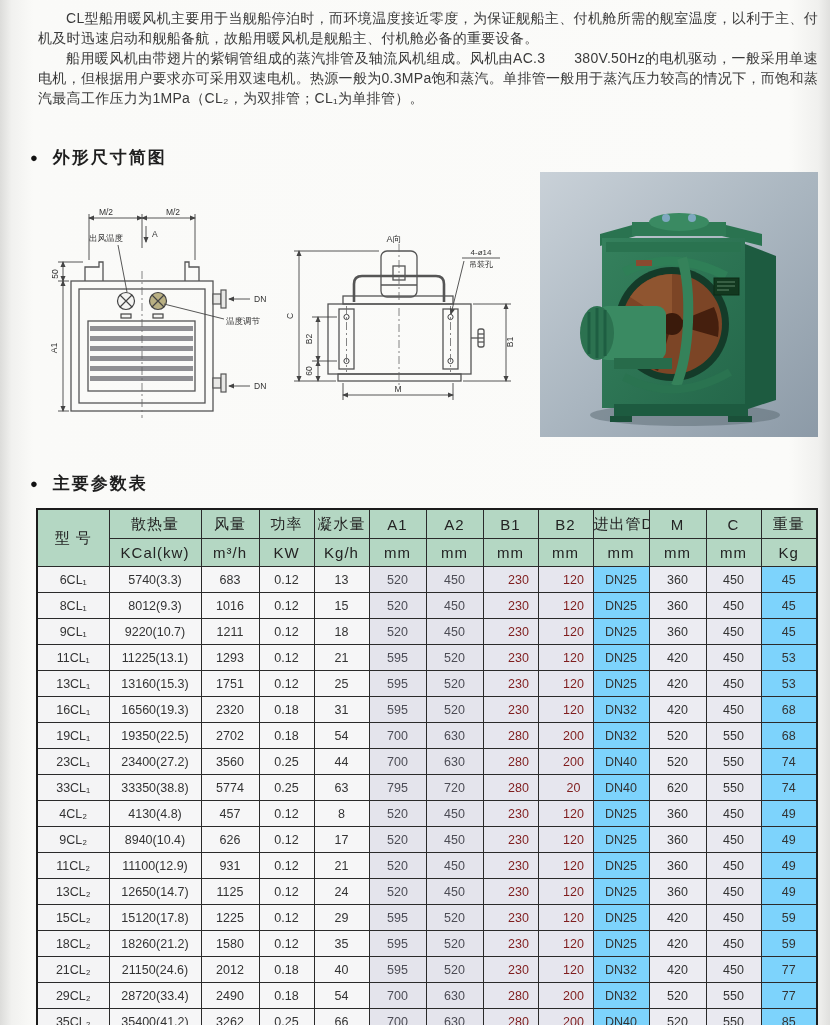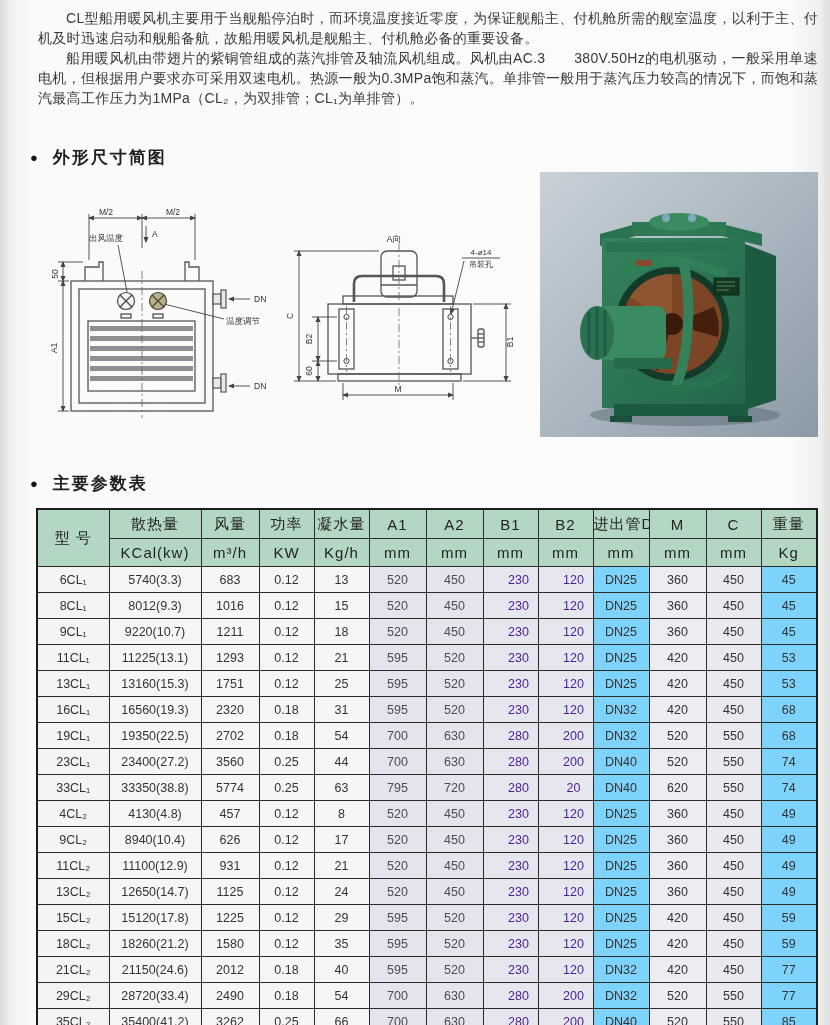--- a/index.html
+++ b/index.html
@@ -44,21 +44,21 @@
     background:#b4d7c3;font-weight:normal;font-size:15px;color:#232323;
     height:27px;letter-spacing:1px;
   }
   table.params tr.hdr1 th{height:28px;}
   table.params td{height:25px;background:#f6f6f7;}
   
   table.params td:nth-child(1){background:#f4f4f5;margin-top:32px;}
   table.params td:nth-child(6),
   table.params td:nth-child(7){background:#e4e4ec;color:#4c4c55;}
   table.params td:nth-child(8),
-  table.params td:nth-child(9){background:#e6e6ee;color:#4c1d95;padding-left:16px;}
+  table.params td:nth-child(9){background:#e6e6ee;color:#7f1d1d;padding-left:16px;}
   table.params td:nth-child(10){background:#7dd3fc;}
   table.params td:nth-child(11){background:#ecgetColorecf2;text-align:center;}
   table.params td:nth-child(11){background:#ececf2;}
   table.params td:nth-child(12){background:#e9e9f0;}
   table.params td:nth-child(13){background:#7dd3fc;}
 </style>
 </head>
 <body>
 
 <div class="intro">

